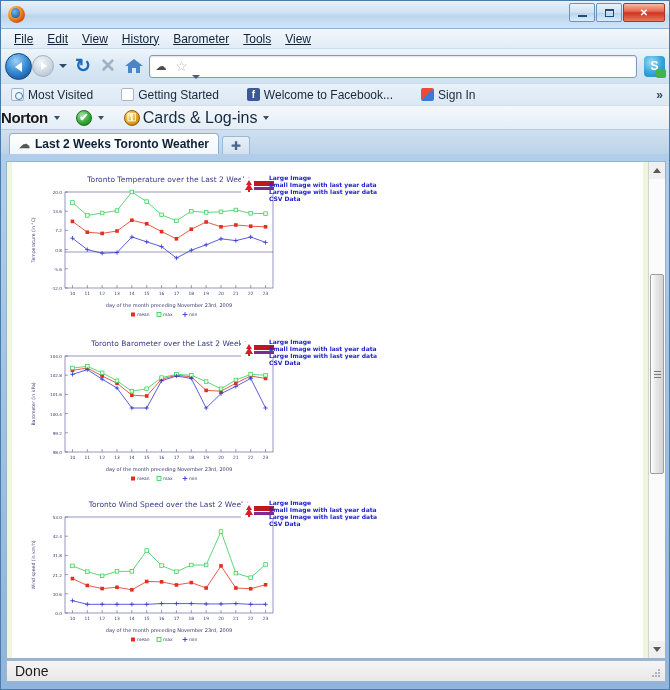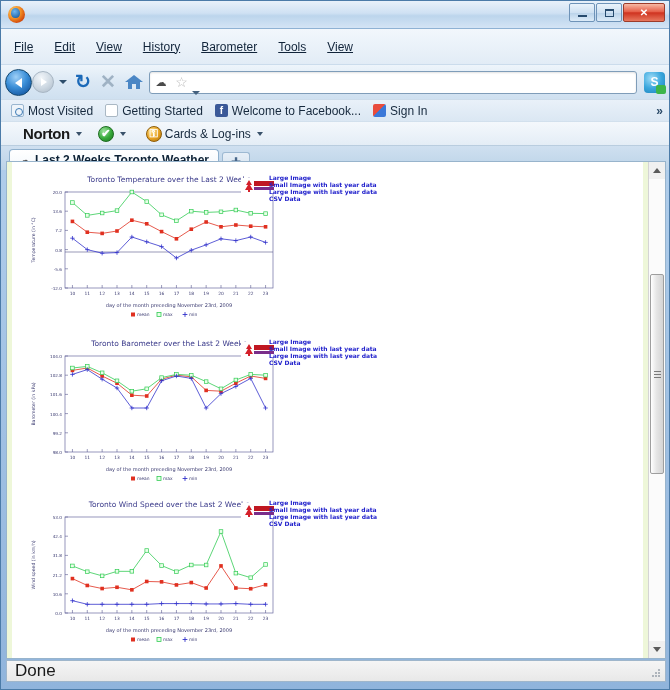--- a/index.html
+++ b/index.html
@@ -47,21 +47,21 @@
   }
   .wbtn.close {
     width: 42px;
     background: linear-gradient(180deg,#f7b9a4 0%,#e6604a 45%,#cf3320 52%,#e8785e 100%);
     border-color:#9c3b2a; color:#fff; font-weight:bold;
   }
   .wbtn .minglyph{ display:block; width:9px; height:2px; background:#274b6e; margin-top:6px;}
   .wbtn .maxglyph{ display:block; width:9px; height:8px; border:1px solid #274b6e; border-top-width:2px;}
   
   #menubar {
-    height: 36px; display: flex; align-items: center; gap: 7px;
+    height: 20px; display: flex; align-items: center; gap: 0px;
     background: linear-gradient(180deg,#f2f7fc 0%,#e2ecf6 100%);
     padding-left: 6px;
     border-bottom: 1px solid #cbdcec;
   }
   .menu-item {
     font-size: 12px; color: #11243a; padding: 2px 7px; white-space: nowrap;
   }
   .menu-item u { text-decoration: underline; }
   
   #navbar {
@@ -158,48 +158,48 @@
     background: radial-gradient(circle at 35% 30%, #9fdcf7 0%, #3aa7dd 50%, #1a7fb8 100%);
     position:relative; color:#fff; font-weight:bold; font-size:12px;
     display:flex;align-items:center;justify-content:center;
   }
   #skype::after{
     content:""; position:absolute; right:-1px; bottom:-1px; width:10px;height:9px;
     background:#3db54a; border-radius:2px;
   }
   
   #bookmarkbar {
-    height: 22px; display:flex; align-items:center; padding-left:5px; gap:2px;
+    height: 22px; display:flex; align-items:center; padding-left:5px; gap:18px;
     background: linear-gradient(180deg,#e9f1f9 0%,#dbe7f3 100%);
     border-top:1px solid #cddcea;
   }
   .bm { display:flex; align-items:center; gap:4px; padding: 1px 5px; font-size:12px; color:#16293d; white-space:nowrap;}
   .bmic { width:13px;height:13px;flex:0 0 auto; border-radius:2px; display:inline-block;}
   .ic-mostvisited{ background:#eef4fa; border:1px solid #9ab6d0; position:relative;}
   .ic-mostvisited::after{content:"";position:absolute;left:3px;top:3px;width:6px;height:6px;border:1.5px solid #3b7ab5;border-radius:50%;}
   .ic-page{ background:#ffffff; border:1px solid #aab8c4;}
   .ic-rss{ background:#f5a623; position:relative;}
   .ic-rss::after{content:"";position:absolute;left:2px;bottom:2px;width:3px;height:3px;background:#fff;border-radius:50%;}
   .ic-fb{ background:#3b5998; color:#fff; font-size:10px; font-weight:bold; text-align:center; line-height:13px;}
   .ic-win{ background:linear-gradient(135deg,#e84c3d 50%,#3b78d8 50%); }
   #bmchevron { margin-left:auto; margin-right:6px; color:#2b4a68; font-size:12px; font-weight:bold;}
   
   #nortonbar {
-    height: 25px; display:flex; align-items:center; padding-left:22px; gap:3px;
+    height: 25px; display:flex; align-items:center; padding-left:0; gap:3px;
     background: linear-gradient(180deg,#f4f8fc 0%,#e4edf6 100%);
     border-top:1px solid #d2e0ed;
     border-bottom:1px solid #b9cddf;
   }
   #nortonlogo { font-size:15px; font-weight:bold; color:#1a1a1a; letter-spacing:-0.4px;}
   .caret { width:0;height:0;border-left:3px solid transparent;border-right:3px solid transparent;border-top:4px solid #39516a; display:inline-block; margin-left:3px;}
   .ncircle { width:16px;height:16px;border-radius:50%; display:flex;align-items:center;justify-content:center;
              color:#fff;font-size:11px;font-weight:bold; }
   .ncircle.green{ background: radial-gradient(circle at 35% 30%, #9fe49f 0%, #36a839 55%, #1d7420 100%); border:1px solid #1d6c20;}
   .ncircle.gold { background: radial-gradient(circle at 35% 30%, #ffe08a 0%, #e5a020 55%, #a96f0c 100%); border:1px solid #8f5d08;}
-  .nlabel { font-size:12px; color:#16293d; }
+  .nlabel { font-size:16px; color:#16293d; }
   
   #tabstrip {
     height: 24px; display:flex; align-items:flex-end; padding-left:8px;
     background: linear-gradient(180deg,#cfe0f0 0%,#bcd3e8 100%);
   }
   .tab {
     height: 21px; display:flex; align-items:center; gap:5px; padding: 0 9px;
     background: linear-gradient(180deg,#ffffff 0%,#f2f7fb 100%);
     border:1px solid #8fb0cd; border-bottom:none; border-radius:4px 4px 0 0;
     font-size:12px; color:#0d2236; font-weight:bold; white-space:nowrap;
@@ -242,21 +242,21 @@
     position:absolute; font-size:6px; line-height:7px; color:#2222cc;
     font-family:"DejaVu Sans", sans-serif; white-space:nowrap; font-weight:bold;
   }
   .links div { text-decoration: none; }
   
   #statusbar {
     position:absolute; left:5px; top:659px; width:660px; height:22px;
     background: linear-gradient(180deg,#f5f5f5 0%,#e8e8e8 100%);
     border:1px solid #9fb6cb; display:flex; align-items:center; padding-left:8px;
   }
-  #statustext { font-size:17px; color:#1a1a1a; }
+  #statustext { font-size:14px; color:#1a1a1a; }
   #grip { position:absolute; right:3px; bottom:2px; width:12px;height:12px; opacity:.55;}
   #grip i{ position:absolute; width:2px;height:2px;background:#7b8794;}
 </style>
 </head>
 <body>
 
 <div id="window">
 
   <div id="titlebar">
     <div id="fxlogo"></div>

